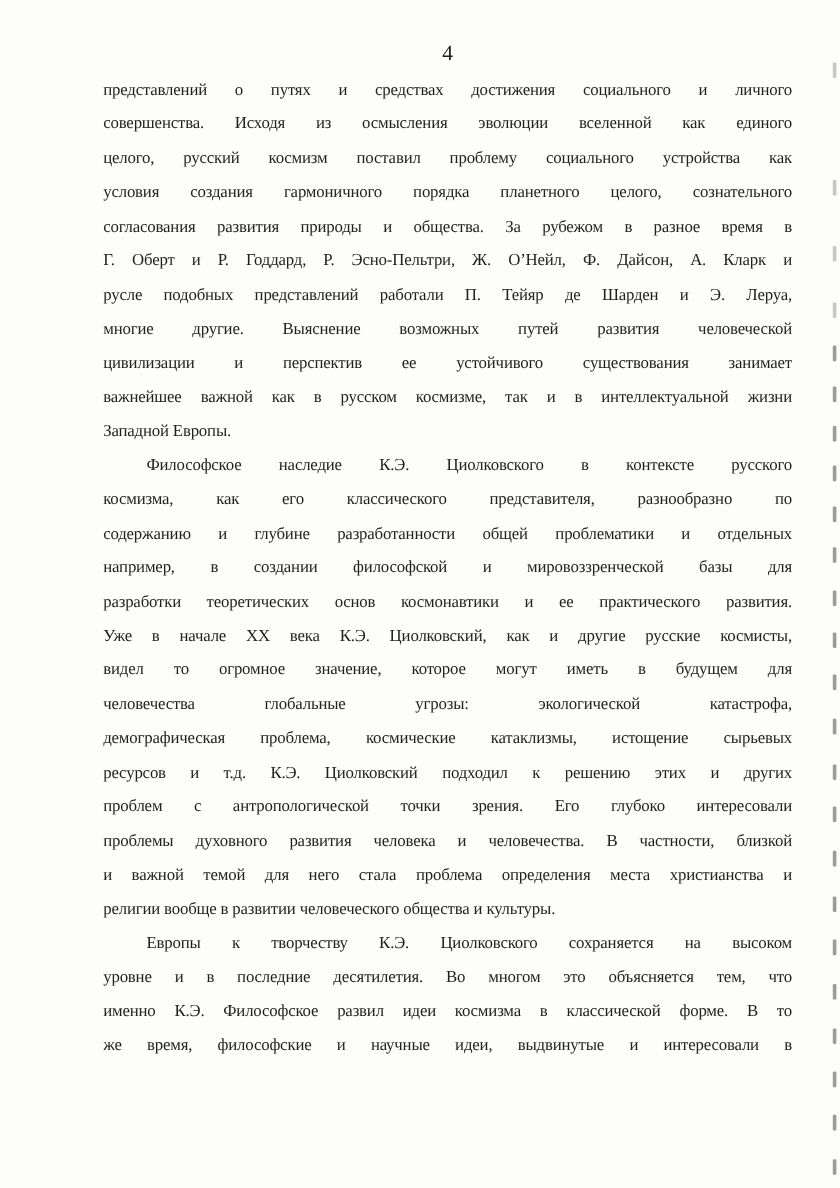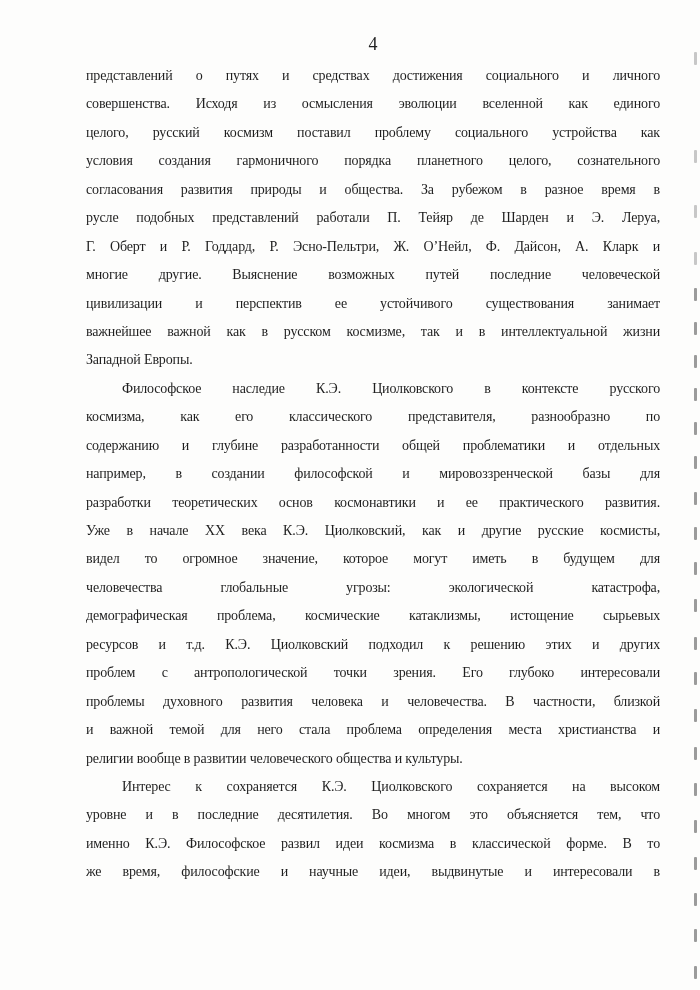--- a/index.html
+++ b/index.html
@@ -62,23 +62,23 @@
 <div class="page">
   <div class="page-number">4</div>
 
   <div class="textblock" id="textblock">
       <div class="paragraph">
         <div class="line">представлений о путях и средствах достижения социального и личного</div>
         <div class="line">совершенства. Исходя из осмысления эволюции вселенной как единого</div>
         <div class="line">целого, русский космизм поставил проблему социального устройства как</div>
         <div class="line">условия создания гармоничного порядка планетного целого, сознательного</div>
         <div class="line">согласования развития природы и общества. За рубежом в разное время в</div>
+        <div class="line">Г. Оберт и Р. Годдард, Р. Эсно-Пельтри, Ж. О’Нейл, Ф. Дайсон, А. Кларк и</div>
         <div class="line">русле подобных представлений работали П. Тейяр де Шарден и Э. Леруа,</div>
-        <div class="line">Г. Оберт и Р. Годдард, Р. Эсно-Пельтри, Ж. О’Нейл, Ф. Дайсон, А. Кларк и</div>
-        <div class="line">многие другие. Выяснение возможных путей последние человеческой</div>
+        <div class="line">многие другие. Выяснение возможных путей развития человеческой</div>
         <div class="line">цивилизации и перспектив ее устойчивого существования занимает</div>
         <div class="line">важнейшее важной как в русском космизме, так и в интеллектуальной жизни</div>
         <div class="line final">Западной Европы.</div>
       </div>
       <div class="paragraph">
         <div class="line indent">Философское наследие К.Э. Циолковского в контексте русского</div>
         <div class="line">космизма, как его классического представителя, разнообразно по</div>
         <div class="line">содержанию и глубине разработанности общей проблематики и отдельных</div>
         <div class="line">например, в создании философской и мировоззренческой базы для</div>
         <div class="line">разработки теоретических основ космонавтики и ее практического развития.</div>
@@ -86,21 +86,21 @@
         <div class="line">видел то огромное значение, которое могут иметь в будущем для</div>
         <div class="line">человечества глобальные угрозы: экологической катастрофа,</div>
         <div class="line">демографическая проблема, космические катаклизмы, истощение сырьевых</div>
         <div class="line">ресурсов и т.д. К.Э. Циолковский подходил к решению этих и других</div>
         <div class="line">проблем с антропологической точки зрения. Его глубоко интересовали</div>
         <div class="line">проблемы духовного развития человека и человечества. В частности, близкой</div>
         <div class="line">и важной темой для него стала проблема определения места христианства и</div>
         <div class="line final">религии вообще в развитии человеческого общества и культуры.</div>
       </div>
       <div class="paragraph">
-        <div class="line indent">Интерес к сохраняется К.Э. Циолковского сохраняется на высоком</div>
+        <div class="line indent">Европы к творчеству К.Э. Циолковского сохраняется на высоком</div>
         <div class="line">уровне и в последние десятилетия. Во многом это объясняется тем, что</div>
         <div class="line">именно К.Э. Философское развил идеи космизма в классической форме. В то</div>
         <div class="line">же время, философские и научные идеи, выдвинутые и интересовали в</div>
       </div>
     </div>
 
   <div id="artifacts">
       <div class="edge-mark" style="left: 694px; top: 52px; width: 3px; height: 13px; background: rgb(199, 199, 199);"></div>
       <div class="edge-mark" style="left: 694px; top: 150px; width: 3px; height: 13px; background: rgb(199, 199, 199);"></div>
       <div class="edge-mark" style="left: 694px; top: 205px; width: 3px; height: 13px; background: rgb(199, 199, 199);"></div>

